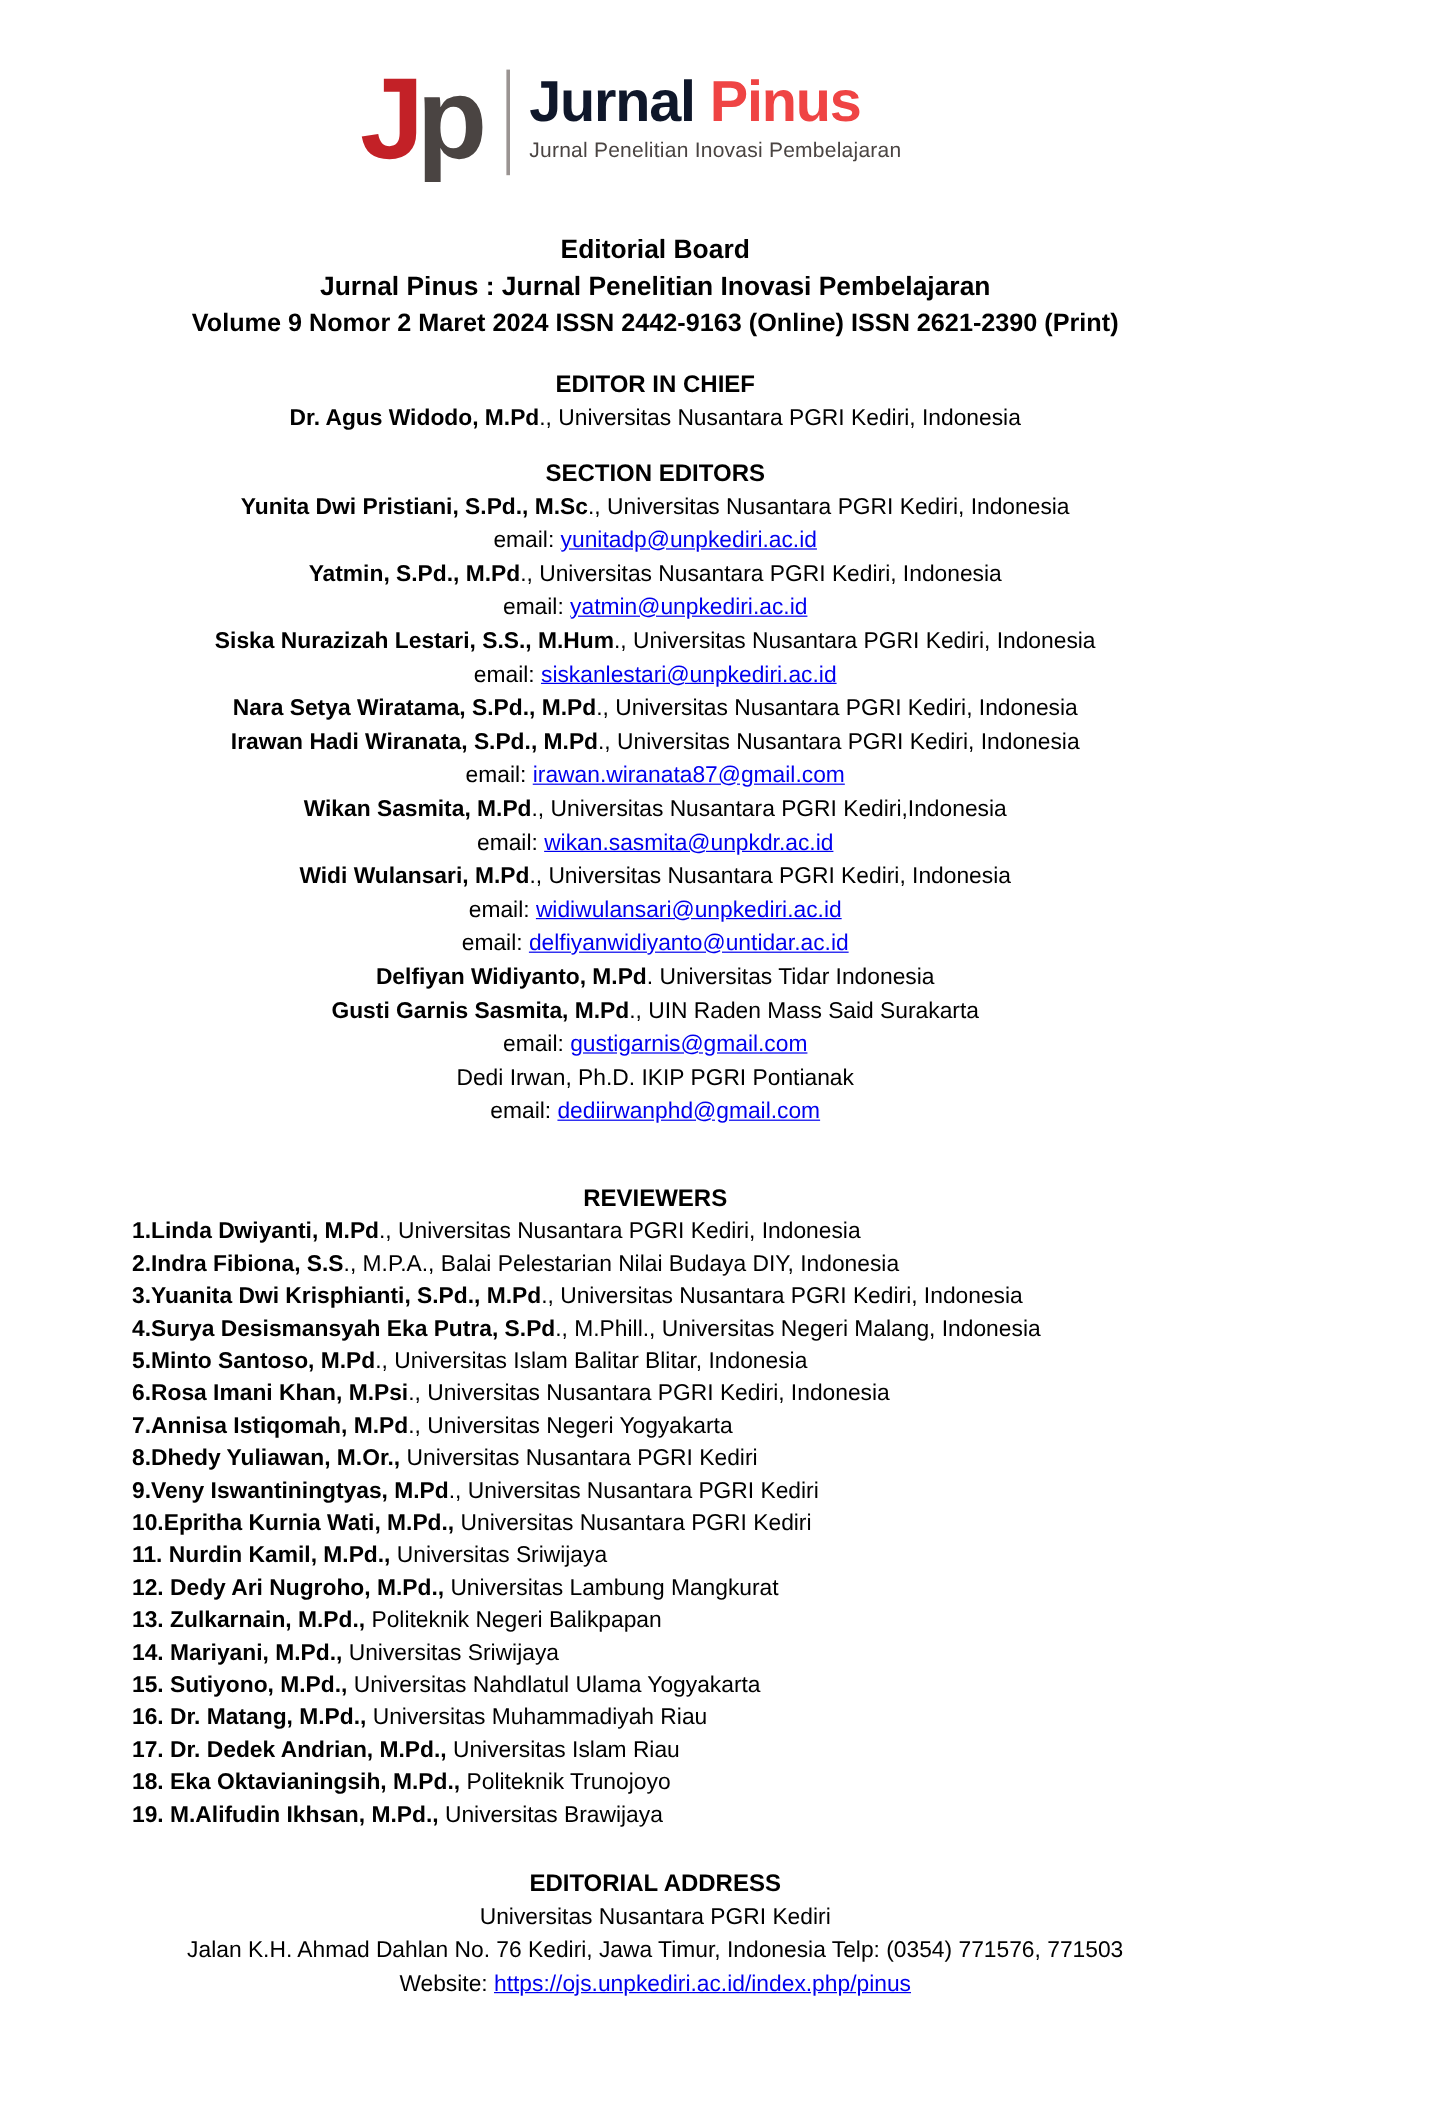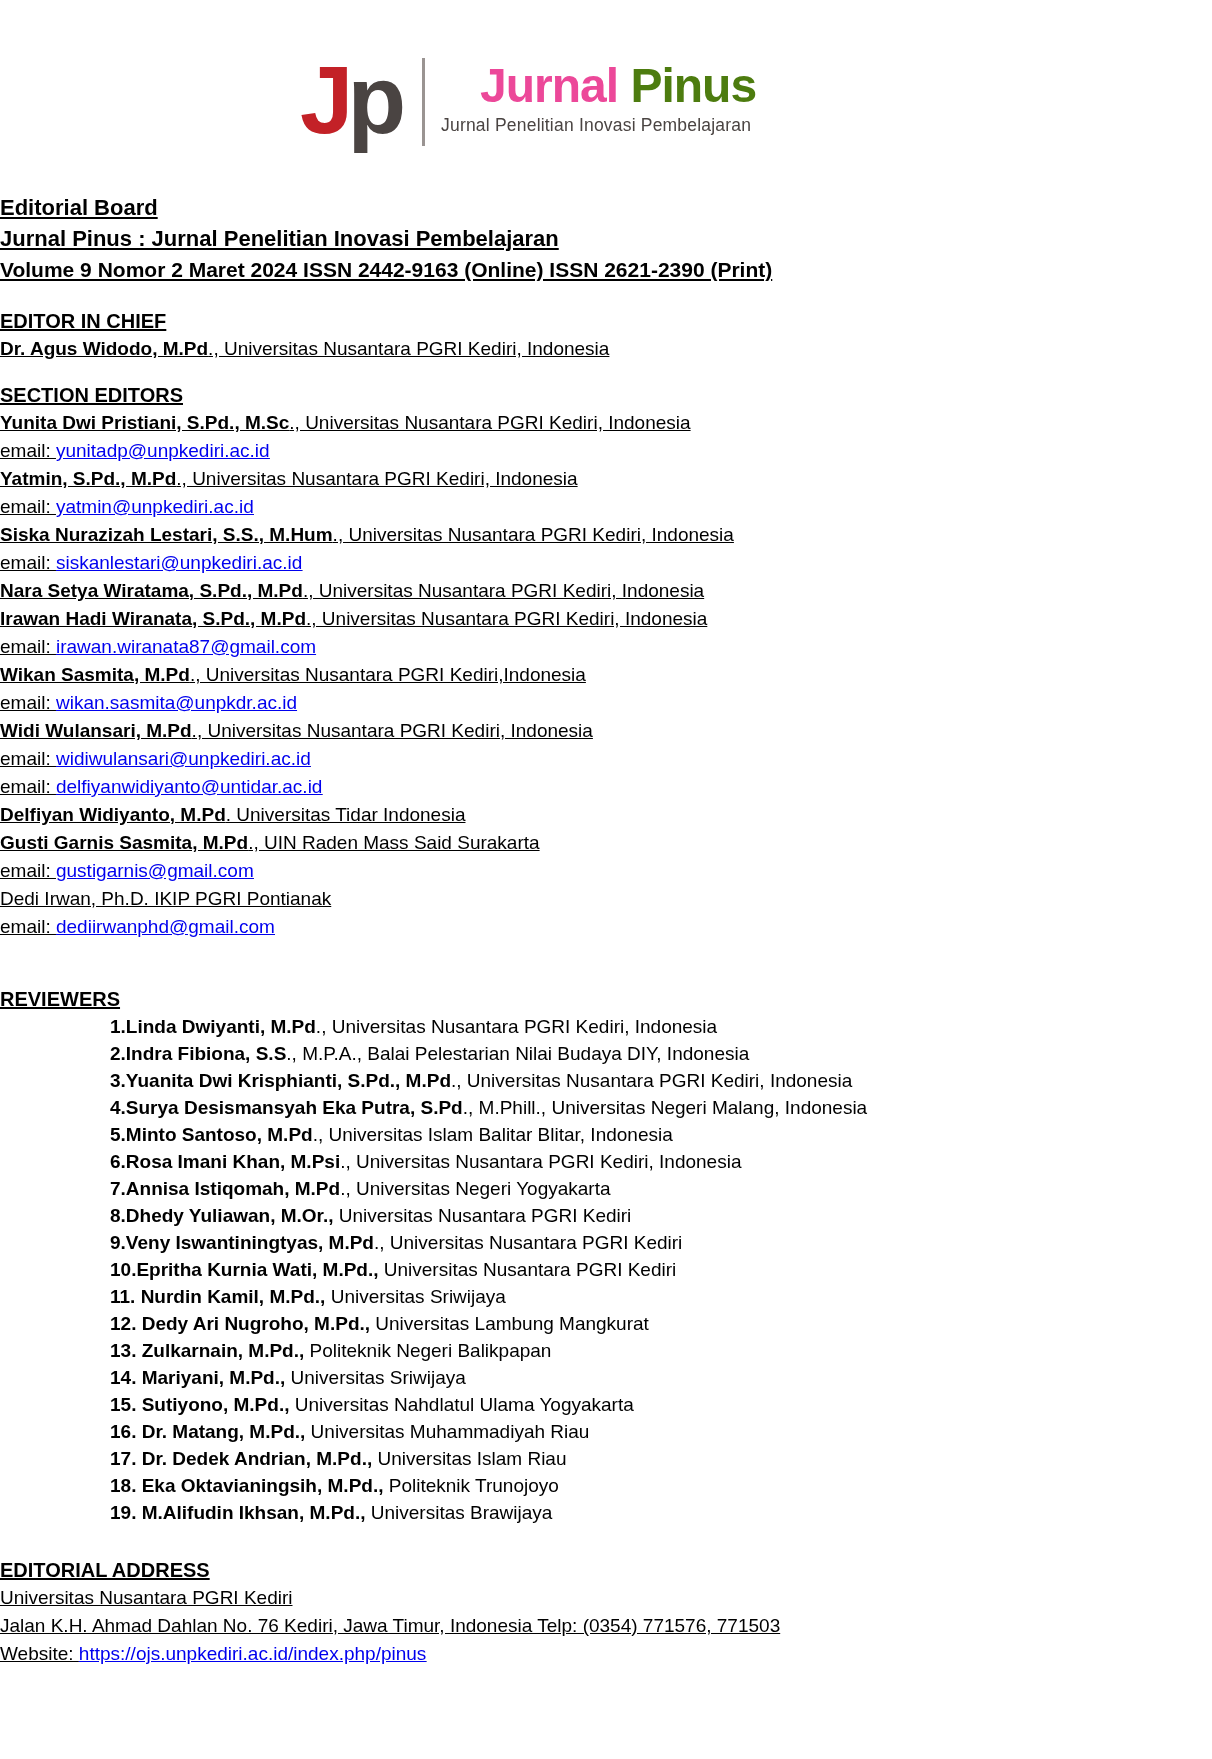--- a/index.html
+++ b/index.html
@@ -32,31 +32,31 @@
     background:#9a9492;
     margin:8px 16px 0 22px;
   }
   .wordmark-block{display:flex;flex-direction:column;margin-top:10px;}
   .wordmark{
     font-weight:bold;
     font-size:48px;
     line-height:52px;
     letter-spacing:-1px;
   }
-  .wm-red{color:#ec4899;margin-left:39px;}
-  .wm-dark{color:#4d7c0f;}
+  .wm-red{color:#0f172a;}
+  .wm-dark{color:#ef4444;}
   .tagline{
     font-size:17.5px;
     line-height:22px;
     color:#4a4442;
     margin-top:2px;
     letter-spacing:0.2px;
   }
   
-  .center{text-align:left;text-decoration:underline;}
+  .center{text-align:center;}
   .header-block{margin-top:34px;}
   .title1,.title2{font-size:22px;font-weight:bold;line-height:31px;}
   .title3{font-size:21px;font-weight:bold;line-height:31px;}
   .sec-heading{font-size:20px;font-weight:bold;line-height:28px;}
   .line{font-size:19px;line-height:28px;}
   .b{font-weight:bold;}
   a.link{color:#0000ee;text-decoration:underline;cursor:pointer;}
   .eic-block{margin-top:22px;}
   .se-block{margin-top:18px;}
   .rev-block{margin-top:44px;}

